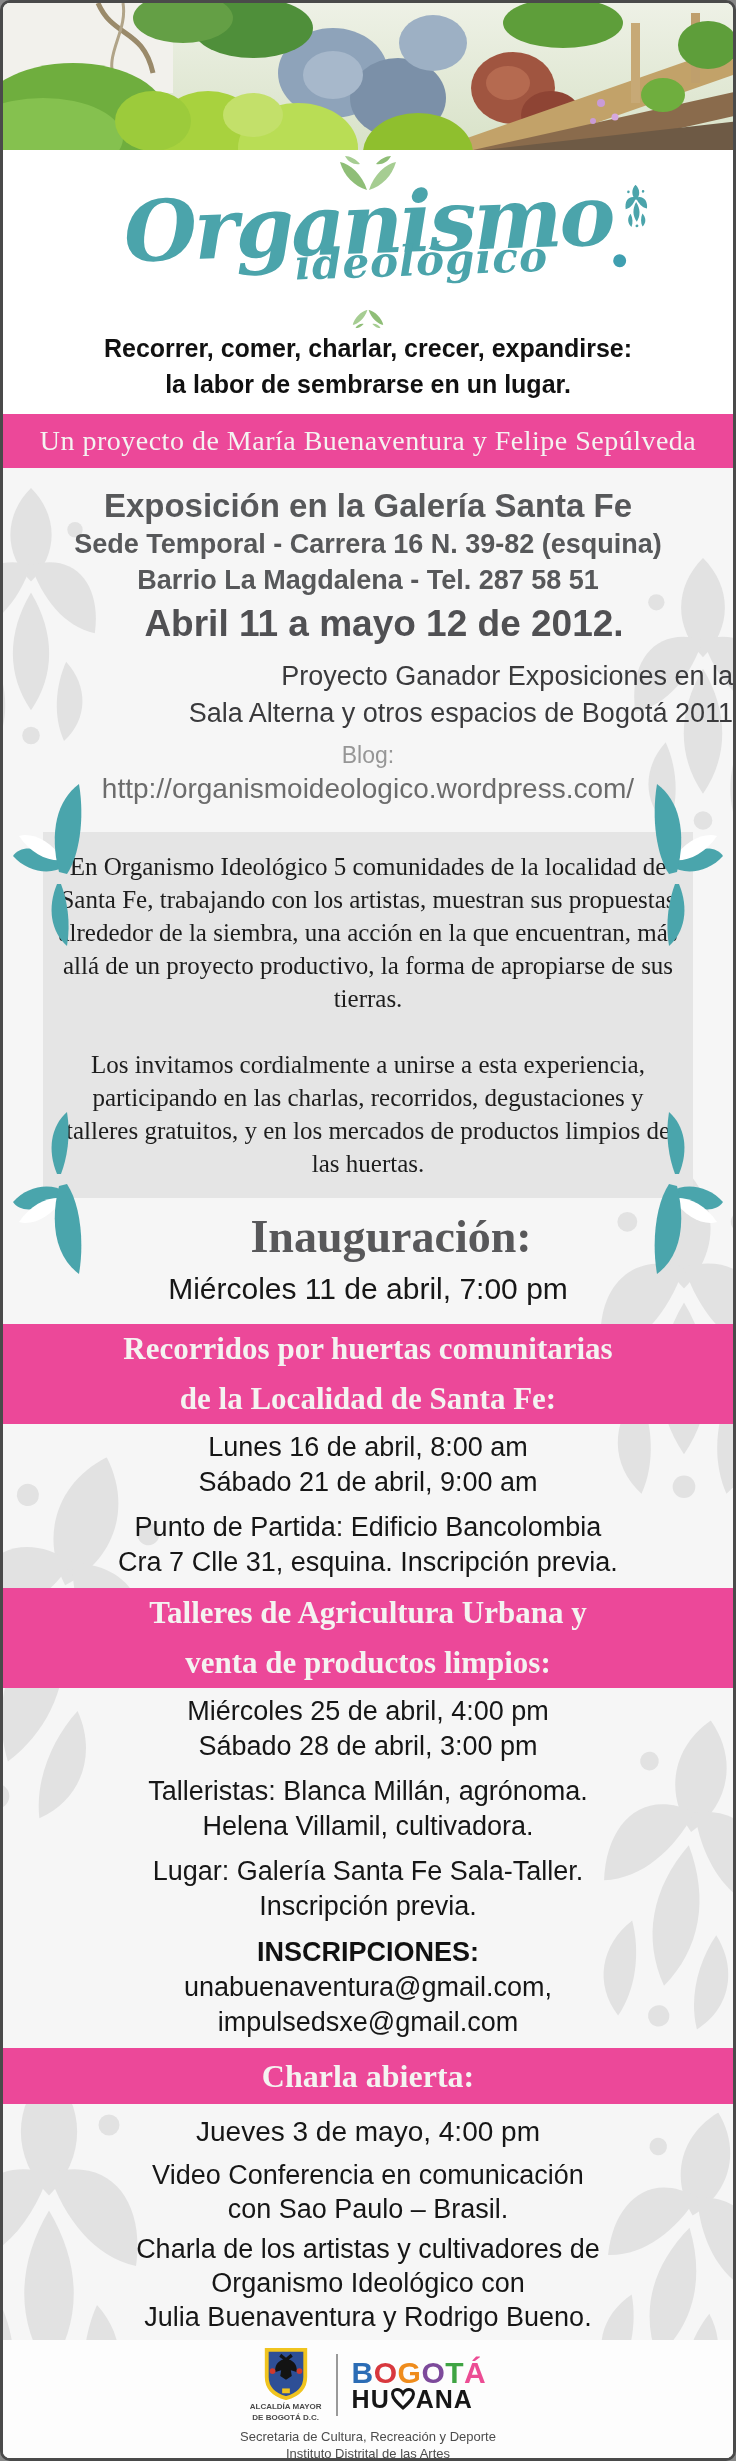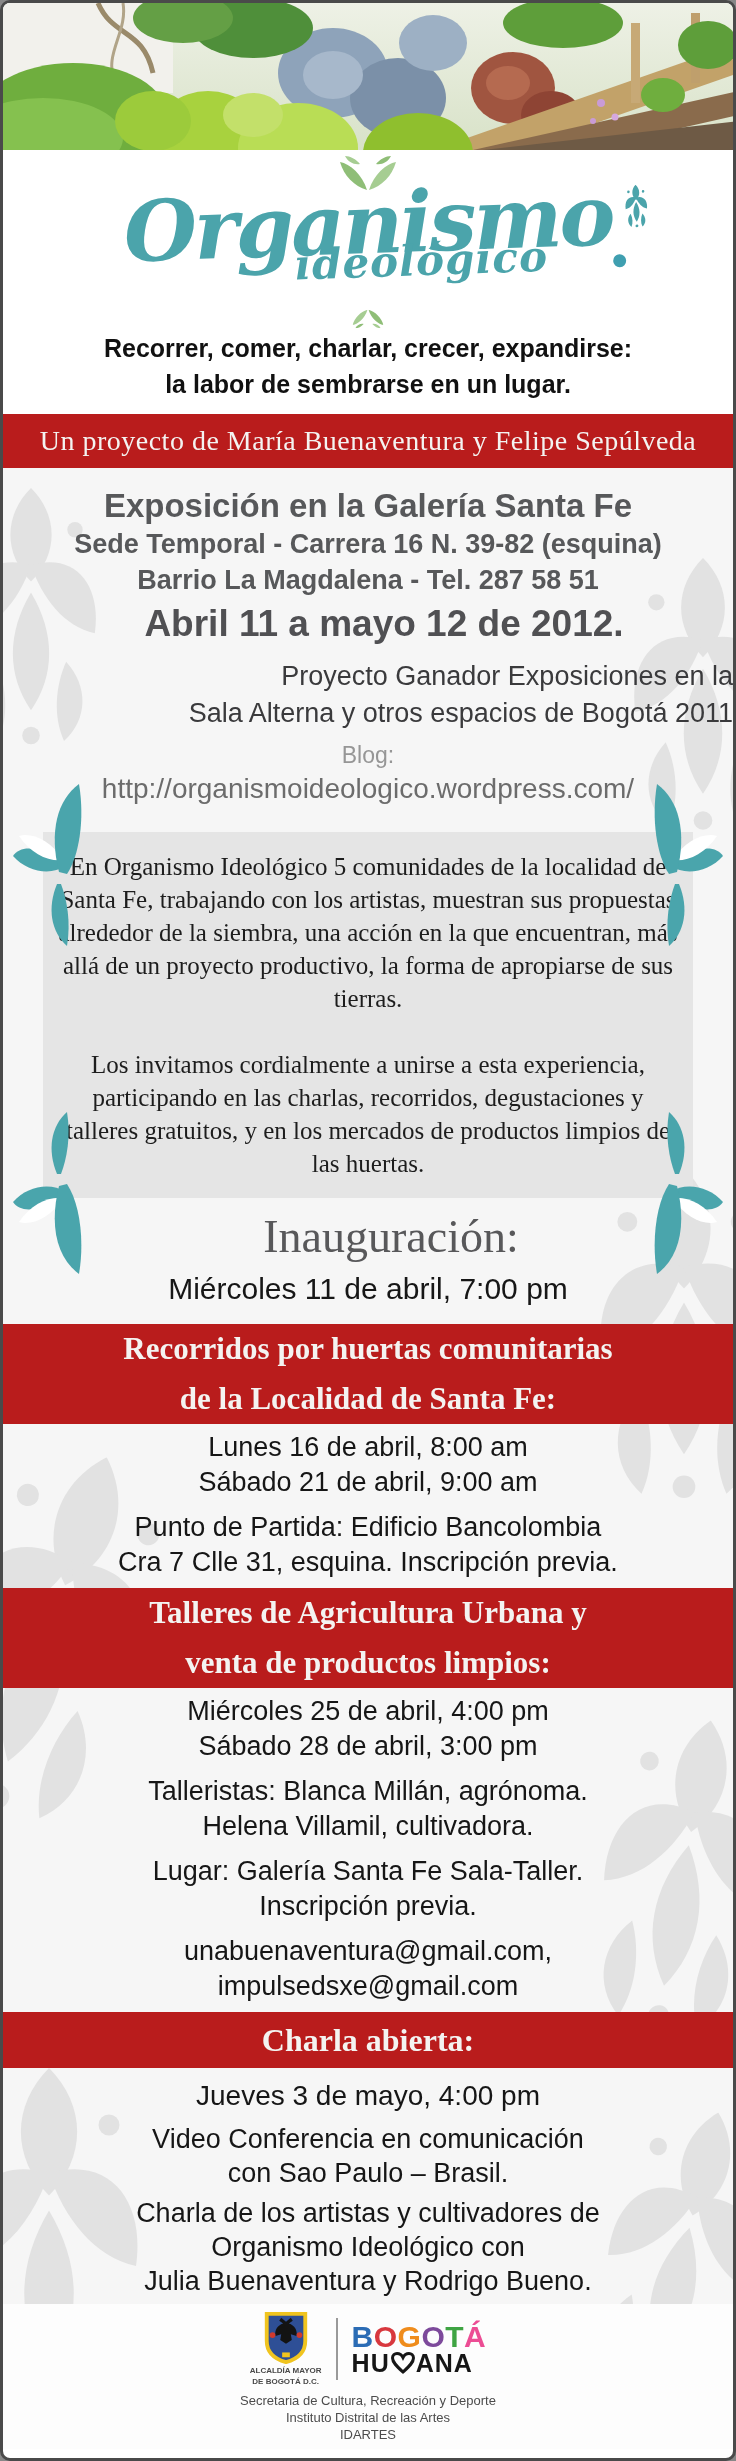--- a/index.html
+++ b/index.html
@@ -30,21 +30,21 @@
     font-family:"DejaVu Serif", serif;font-style:italic;font-weight:bold;
     font-size:42px;line-height:34px;color:#4ba4ab;letter-spacing:1px;
     margin:-18px 0 0 170px;text-align:left;
   }
   .logo-flourish{position:absolute;right:-46px;top:10px;}
   .logo-dot{position:absolute;right:-12px;bottom:4px;width:13px;height:13px;border-radius:50%;background:#3f9fb0;}
   
   .tagline{background:#fff;text-align:center;padding:2px 0 12px;}
   .tagline div{font-weight:bold;font-size:25px;line-height:36px;color:#111;}
   
-  .bar{background:#b91c1c;color:#f4f3f1;text-align:center;
+  .bar{background:#ec4899;color:#f4f3f1;text-align:center;
        font-family:"Liberation Serif", serif;}
   .bar-project{font-size:28px;line-height:54px;font-weight:400;letter-spacing:.5px;}
   .bar-heading{font-weight:bold;font-size:31px;line-height:50px;padding:0 10px;}
   .bar-heading.single{font-size:32px;line-height:56px;}
   
   .content{position:relative;background:#f6f6f6;}
   .content > *{position:relative;z-index:1;}
   .damask{position:absolute;z-index:0 !important;pointer-events:none;}
   
   .expo{text-align:center;padding-top:18px;color:#57585a;}
@@ -60,21 +60,21 @@
     font-family:"Liberation Serif", serif;font-size:25px;line-height:33px;color:#1d1d1d;}
   .intro-box p{margin:0;}
   .intro-box p + p{margin-top:33px;}
   .flourish{position:absolute;z-index:2;}
   .fl-tl{left:-30px;top:-52px;}
   .fl-tr{right:-30px;top:-52px;transform:scaleX(-1);}
   .fl-bl{left:-30px;bottom:-80px;transform:scaleY(-1);}
   .fl-br{right:-30px;bottom:-80px;transform:scale(-1,-1);}
   
   .inaug{text-align:center;margin-top:10px;}
-  .inaug-title{font-family:"Liberation Serif", serif;font-weight:normal;
+  .inaug-title{font-family:"Liberation Serif", serif;font-weight:bold;
     font-size:46px;line-height:58px;color:#58585a;padding-left:46px;}
   .inaug-date{font-size:30px;line-height:46px;color:#161616;padding-bottom:12px;}
   
   .sched{text-align:center;padding:6px 0 8px;}
   .sched .line{font-size:27px;line-height:35px;color:#161616;}
   .sched .group{margin-top:10px;}
   .sched .group:first-child{margin-top:0;}
   .inscr-label{font-weight:bold;font-size:27px;line-height:36px;color:#111;}
   
   .charla{text-align:center;padding:8px 8px 6px;}
@@ -282,20 +282,21 @@
       </div>
       <div class="group">
         <div class="line">Talleristas: Blanca Millán, agrónoma.</div>
         <div class="line">Helena Villamil, cultivadora.</div>
       </div>
       <div class="group">
         <div class="line">Lugar: Galería Santa Fe Sala-Taller.</div>
         <div class="line">Inscripción previa.</div>
       </div>
       <div class="group">
+        <div class="inscr-label">INSCRIPCIONES:</div>
         <div class="line">unabuenaventura@gmail.com,</div>
         <div class="line">impulsedsxe@gmail.com</div>
       </div>
     </div>
 
     <div class="bar bar-heading single">
       <div>Charla abierta:</div>
     </div>
     <div class="charla">
       <div class="big">Jueves 3 de mayo, 4:00 pm</div>

